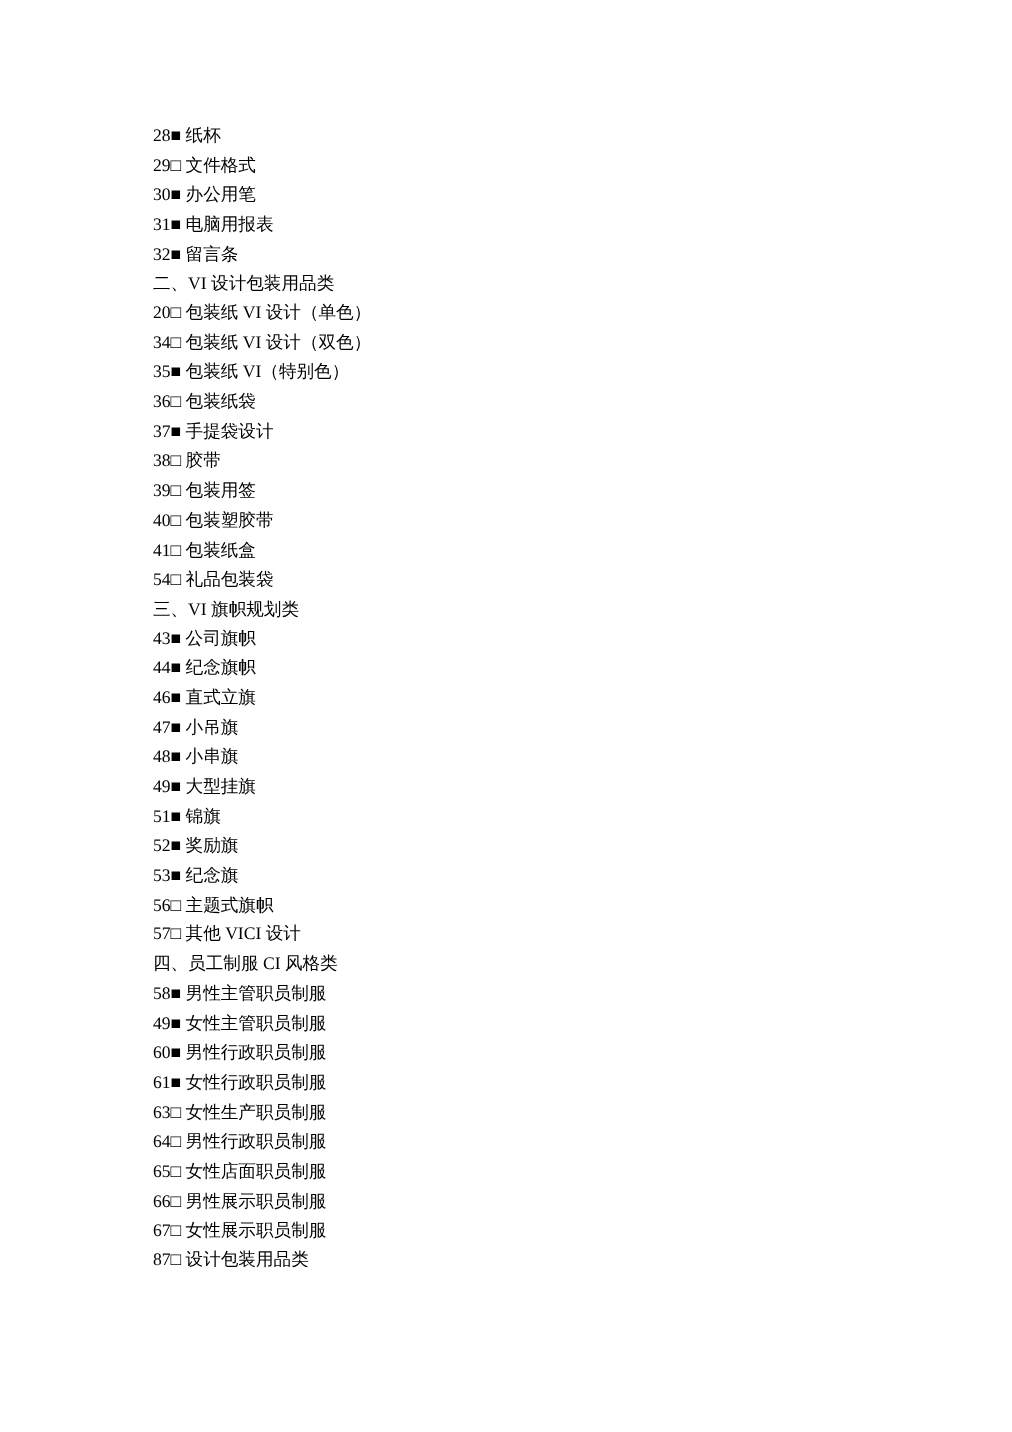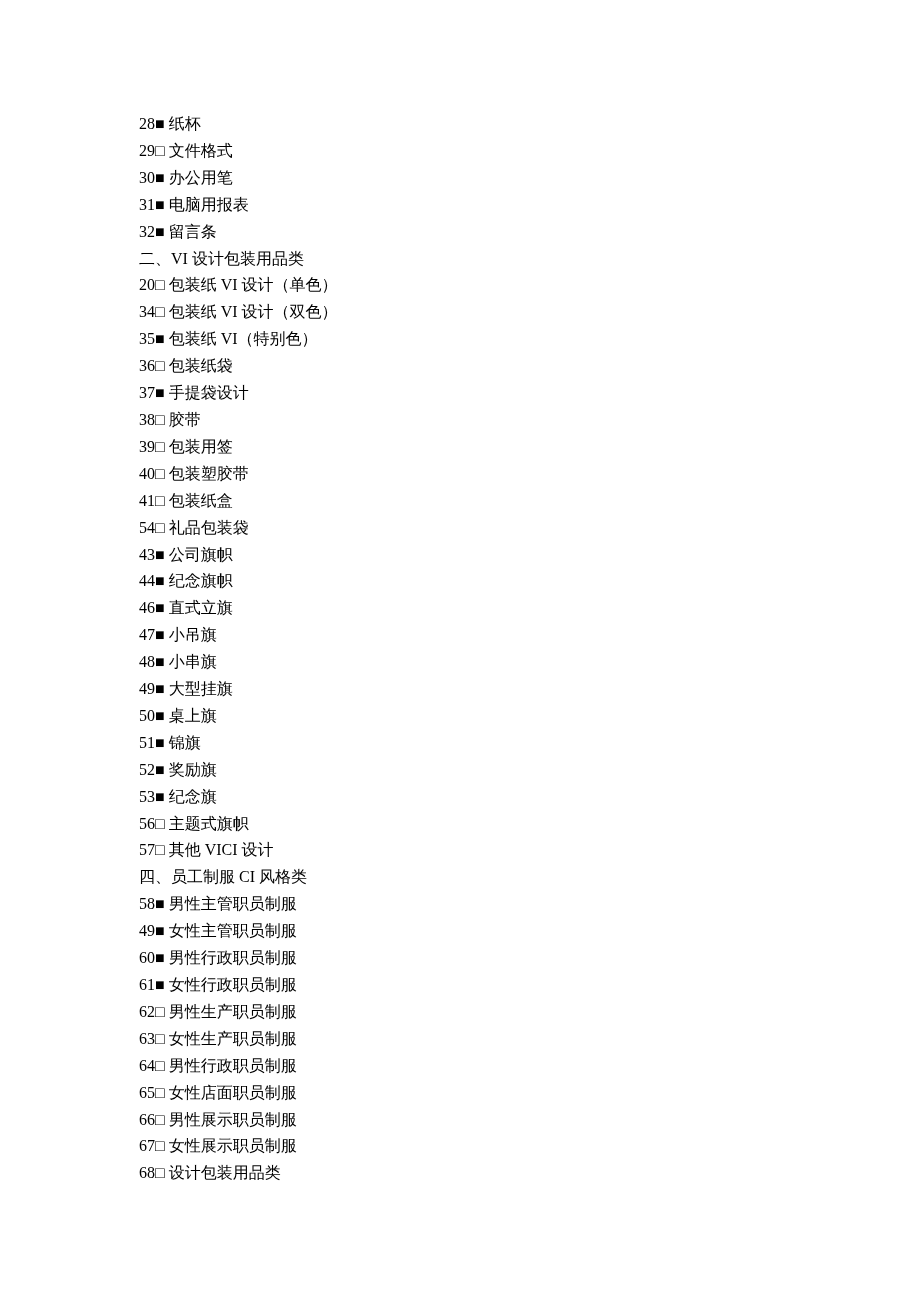--- a/index.html
+++ b/index.html
@@ -32,37 +32,36 @@
     <div class="line"><span class="num">20</span><span class="marker">□</span>  <span class="label">包装纸 VI 设计（单色）</span></div>
     <div class="line"><span class="num">34</span><span class="marker">□</span>  <span class="label">包装纸 VI 设计（双色）</span></div>
     <div class="line"><span class="num">35</span><span class="marker">■</span>  <span class="label">包装纸 VI（特别色）</span></div>
     <div class="line"><span class="num">36</span><span class="marker">□</span>  <span class="label">包装纸袋</span></div>
     <div class="line"><span class="num">37</span><span class="marker">■</span>  <span class="label">手提袋设计</span></div>
     <div class="line"><span class="num">38</span><span class="marker">□</span>  <span class="label">胶带</span></div>
     <div class="line"><span class="num">39</span><span class="marker">□</span>  <span class="label">包装用签</span></div>
     <div class="line"><span class="num">40</span><span class="marker">□</span>  <span class="label">包装塑胶带</span></div>
     <div class="line"><span class="num">41</span><span class="marker">□</span>  <span class="label">包装纸盒</span></div>
     <div class="line"><span class="num">54</span><span class="marker">□</span>  <span class="label">礼品包装袋</span></div>
+    <div class="line"><span class="label">三、VI 旗帜规划类</span></div>
     <div class="line"><span class="num">43</span><span class="marker">■</span>  <span class="label">公司旗帜</span></div>
     <div class="line"><span class="num">44</span><span class="marker">■</span>  <span class="label">纪念旗帜</span></div>
     <div class="line"><span class="num">46</span><span class="marker">■</span>  <span class="label">直式立旗</span></div>
     <div class="line"><span class="num">47</span><span class="marker">■</span>  <span class="label">小吊旗</span></div>
     <div class="line"><span class="num">48</span><span class="marker">■</span>  <span class="label">小串旗</span></div>
     <div class="line"><span class="num">49</span><span class="marker">■</span>  <span class="label">大型挂旗</span></div>
-    <div class="line"><span class="num">50</span><span class="marker">■</span>  <span class="label">桌上旗</span></div>
     <div class="line"><span class="num">51</span><span class="marker">■</span>  <span class="label">锦旗</span></div>
     <div class="line"><span class="num">52</span><span class="marker">■</span>  <span class="label">奖励旗</span></div>
     <div class="line"><span class="num">53</span><span class="marker">■</span>  <span class="label">纪念旗</span></div>
     <div class="line"><span class="num">56</span><span class="marker">□</span>  <span class="label">主题式旗帜</span></div>
     <div class="line"><span class="num">57</span><span class="marker">□</span>  <span class="label">其他 VICI 设计</span></div>
     <div class="line"><span class="label">四、员工制服 CI 风格类</span></div>
     <div class="line"><span class="num">58</span><span class="marker">■</span>  <span class="label">男性主管职员制服</span></div>
     <div class="line"><span class="num">49</span><span class="marker">■</span>  <span class="label">女性主管职员制服</span></div>
     <div class="line"><span class="num">60</span><span class="marker">■</span>  <span class="label">男性行政职员制服</span></div>
     <div class="line"><span class="num">61</span><span class="marker">■</span>  <span class="label">女性行政职员制服</span></div>
-    <div class="line"><span class="num">62</span><span class="marker">□</span>  <span class="label">男性生产职员制服</span></div>
     <div class="line"><span class="num">63</span><span class="marker">□</span>  <span class="label">女性生产职员制服</span></div>
     <div class="line"><span class="num">64</span><span class="marker">□</span>  <span class="label">男性行政职员制服</span></div>
     <div class="line"><span class="num">65</span><span class="marker">□</span>  <span class="label">女性店面职员制服</span></div>
     <div class="line"><span class="num">66</span><span class="marker">□</span>  <span class="label">男性展示职员制服</span></div>
     <div class="line"><span class="num">67</span><span class="marker">□</span>  <span class="label">女性展示职员制服</span></div>
-    <div class="line"><span class="num">68</span><span class="marker">□</span>  <span class="label">设计包装用品类</span></div>
+    <div class="line"><span class="num">87</span><span class="marker">□</span>  <span class="label">设计包装用品类</span></div>
   </div>
 
 </body></html>

